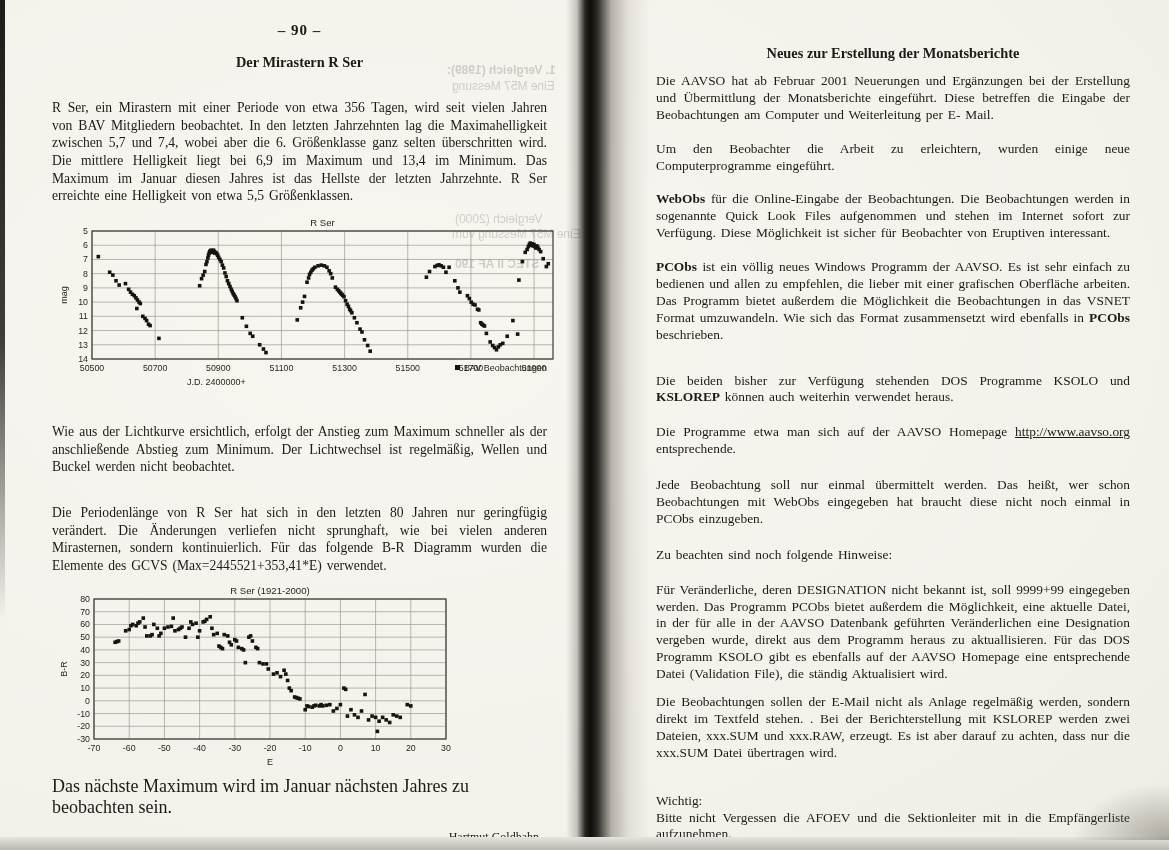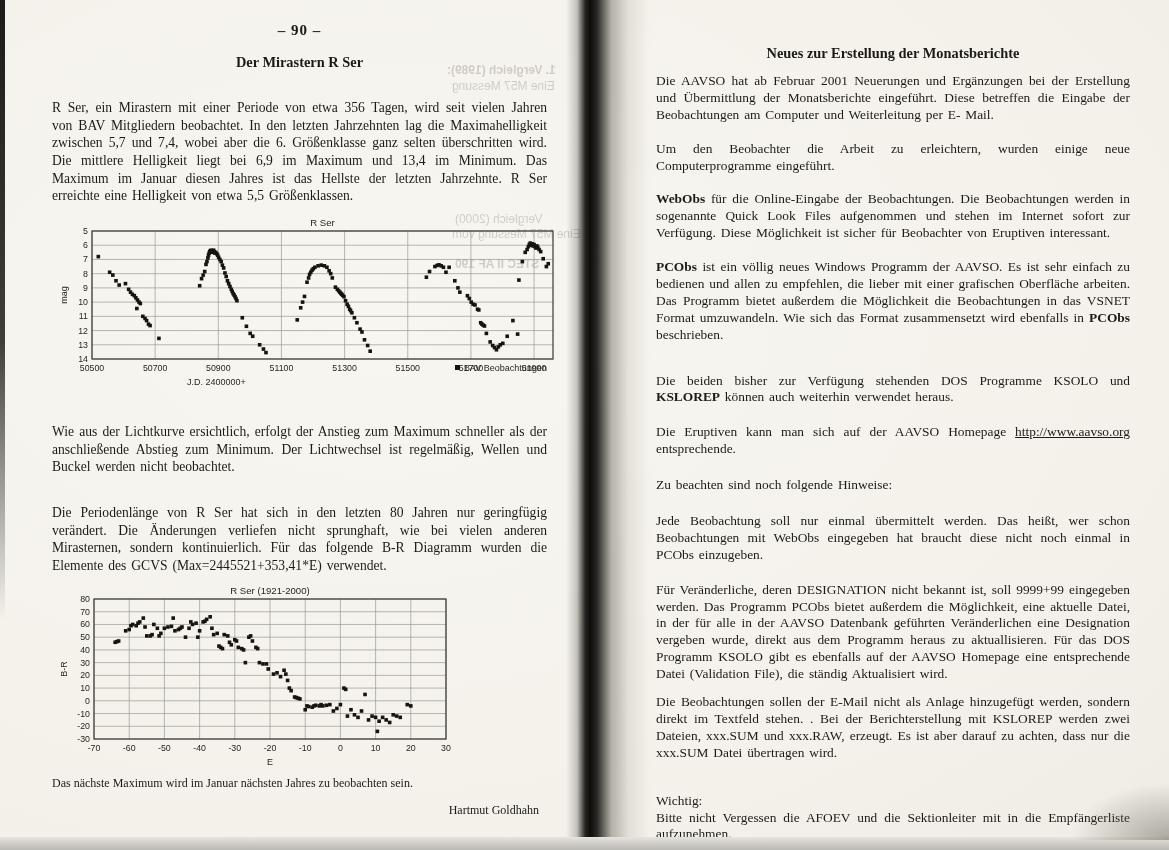--- a/index.html
+++ b/index.html
@@ -8,21 +8,21 @@
         font-family:"Liberation Serif","DejaVu Serif",serif;color:#1c1a17;}
   .page{position:absolute;top:0;}
   .page.left{left:52px;top:22px;width:495px;}
   .page.right{left:656px;top:30px;width:474px;}
   .pageno{text-align:center;font-weight:bold;font-size:15px;letter-spacing:1px;}
   .title{margin:15px 0 0 0;text-align:center;font-weight:bold;font-size:14.4px;}
   .body{margin:28px 0 0 0;font-size:13.6px;line-height:1.3;word-spacing:1.5px;}
   .page.right .body{font-size:13.4px;line-height:1.26;margin-top:11px;}
   .just{text-align:justify;}
   .observers{margin:5px 0 0 0;font-size:11.8px;}
-  .closing{margin:5px 0 0 0;font-size:12px;}
+  .closing{margin:5px 0 0 0;font-size:18px;}
   .sig{margin-top:12px;text-align:right;font-size:12px;padding-right:8px;}
   figure.chart{margin:10px 0 0 6px;padding:0;}
   figure.chart svg{display:block;}
   
   .edge-left{position:absolute;left:0;top:0;width:5px;height:620px;
              background:linear-gradient(180deg,rgba(18,16,12,.95) 0%,rgba(18,16,12,.8) 55%,rgba(18,16,12,0) 100%);}
   .gutter{position:absolute;top:0;left:566px;width:84px;height:850px;
           background:linear-gradient(90deg,rgba(25,22,18,0) 0%,rgba(25,22,18,.22) 13%,rgba(15,13,10,.9) 23%,#0f0d0a 29%,rgba(15,13,10,.88) 37%,rgba(62,54,45,.35) 54%,rgba(95,86,74,.12) 74%,rgba(95,86,74,0) 100%);}
   .bottom-strip{position:absolute;left:0;top:837px;width:1169px;height:13px;
                 background:linear-gradient(180deg,#e6e4dd 0%,#bab8b2 100%);}
@@ -429,25 +429,25 @@
   </section>
 
   <section class="page right">
     <h2 class="title">Neues zur Erstellung der Monatsberichte</h2>
     <div>
         <p class="body just"><span>Die AAVSO hat ab Februar 2001 Neuerungen und Ergänzungen bei der Erstellung und Übermittlung der Monatsberichte eingeführt. Diese betreffen die Eingabe der Beobachtungen am Computer und Weiterleitung per E- Mail.</span></p>
         <p class="body just" style="margin-top: 17px;"><span>Um den Beobachter die Arbeit zu erleichtern, wurden einige neue Computerprogramme eingeführt.</span></p>
         <p class="body just" style="margin-top: 17px;"><span style="font-weight: 700;">WebObs</span><span>  für die Online-Eingabe der Beobachtungen. Die Beobachtungen werden in sogenannte Quick Look Files aufgenommen und stehen im Internet sofort zur Verfügung. Diese Möglichkeit ist sicher für Beobachter von Eruptiven interessant.</span></p>
         <p class="body just" style="margin-top: 17px;"><span style="font-weight: 700;">PCObs</span><span> ist ein völlig neues Windows Programm der AAVSO. Es ist sehr einfach zu bedienen und allen zu empfehlen, die lieber mit einer grafischen Oberfläche arbeiten. Das Programm bietet außerdem die Möglichkeit die Beobachtungen in das VSNET Format umzuwandeln. Wie sich das Format zusammensetzt wird ebenfalls in </span><span style="font-weight: 700;">PCObs</span><span> beschrieben.</span></p>
         <p class="body just" style="margin-top: 29px;"><span>Die beiden bisher zur Verfügung stehenden DOS Programme </span><span style="font-weight: 400;">KSOLO</span><span> und </span><span style="font-weight: 700;">KSLOREP</span><span> können auch weiterhin verwendet heraus.</span></p>
-        <p class="body just" style="margin-top: 18px;"><span>Die Eruptiven kann man sich auf der AAVSO Homepage </span><span style="text-decoration: underline;">http://www.aavso.org</span><span> entsprechende.</span></p>
+        <p class="body just" style="margin-top: 18px;"><span>Die Programme etwa man sich auf der AAVSO Homepage </span><span style="text-decoration: underline;">http://www.aavso.org</span><span> entsprechende.</span></p>
+        <p class="body just" style="margin-top: 19px;"><span>Jede Beobachtung soll nur einmal übermittelt werden. Das heißt, wer schon Beobachtungen mit WebObs eingegeben hat braucht diese nicht noch einmal in PCObs einzugeben.</span></p>
         <p class="body just" style="margin-top: 19px;"><span>Zu beachten sind noch folgende Hinweise:</span></p>
-        <p class="body just" style="margin-top: 19px;"><span>Jede Beobachtung soll nur einmal übermittelt werden. Das heißt, wer schon Beobachtungen mit WebObs eingegeben hat braucht diese nicht noch einmal in PCObs einzugeben.</span></p>
         <p class="body just" style="margin-top: 18px;"><span>Für Veränderliche, deren DESIGNATION nicht bekannt ist, soll 9999+99 eingegeben werden. Das Programm PCObs bietet außerdem die Möglichkeit, eine aktuelle Datei, in der für alle in der AAVSO Datenbank geführten Veränderlichen eine Designation vergeben wurde, direkt aus dem Programm heraus zu aktuallisieren. Für das DOS Programm KSOLO gibt es ebenfalls auf der AAVSO Homepage eine entsprechende Datei (Validation File), die ständig Aktualisiert wird.</span></p>
-        <p class="body just"><span>Die Beobachtungen sollen der E-Mail nicht als Anlage hinzugefügt werden, sondern direkt im Textfeld stehen. . Bei der Berichterstellung mit KSLOREP werden zwei Dateien,  xxx.SUM und  xxx.RAW, erzeugt. Es ist aber darauf zu achten, dass nur die  xxx.SUM Datei übertragen wird.</span></p>
+        <p class="body just"><span>Die Beobachtungen sollen der E-Mail nicht als Anlage regelmäßig werden, sondern direkt im Textfeld stehen. . Bei der Berichterstellung mit KSLOREP werden zwei Dateien,  xxx.SUM und  xxx.RAW, erzeugt. Es ist aber darauf zu achten, dass nur die  xxx.SUM Datei übertragen wird.</span></p>
         <p class="body just" style="margin-top: 31px;"><span>Wichtig:</span><br><span>Bitte nicht Vergessen die AFOEV und die Sektionleiter mit in die Empfängerliste aufzunehmen.</span></p>
       </div>
 
   </section>
 
   <div class="edge-left"></div>
   <div class="gutter"></div>
   <div class="bottom-strip"></div>
   <div class="corner-br"></div>
 </div>

